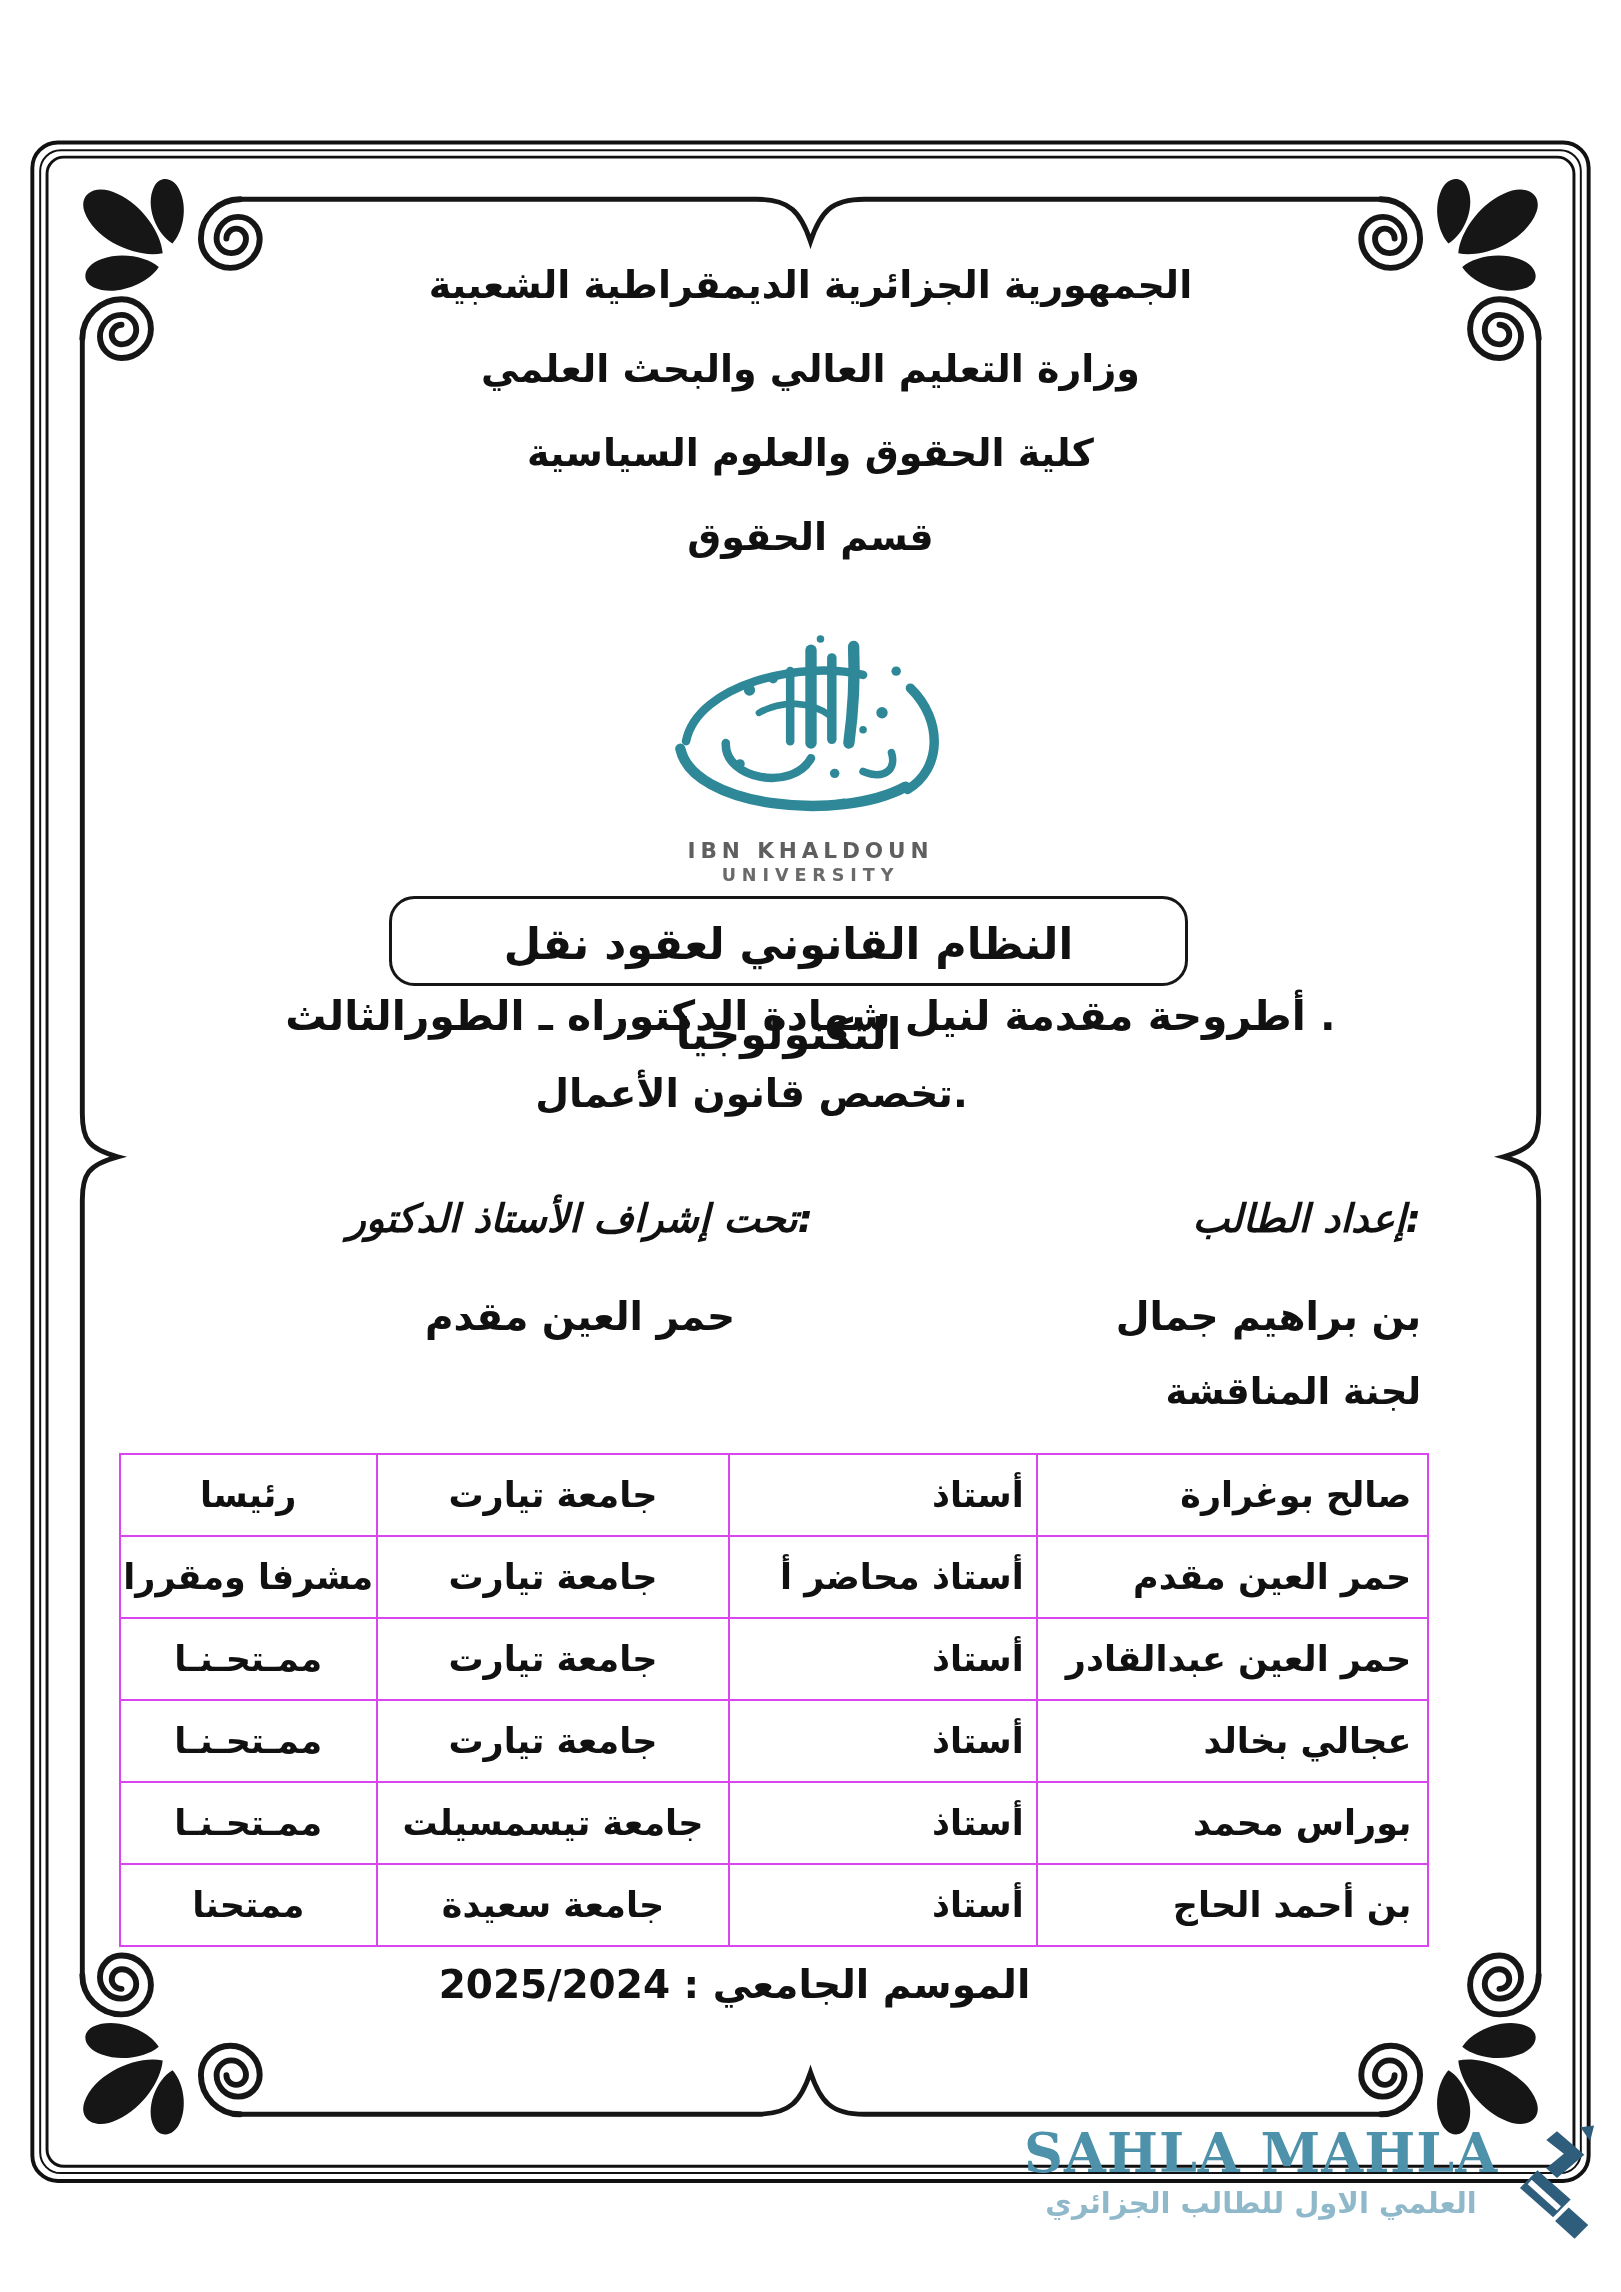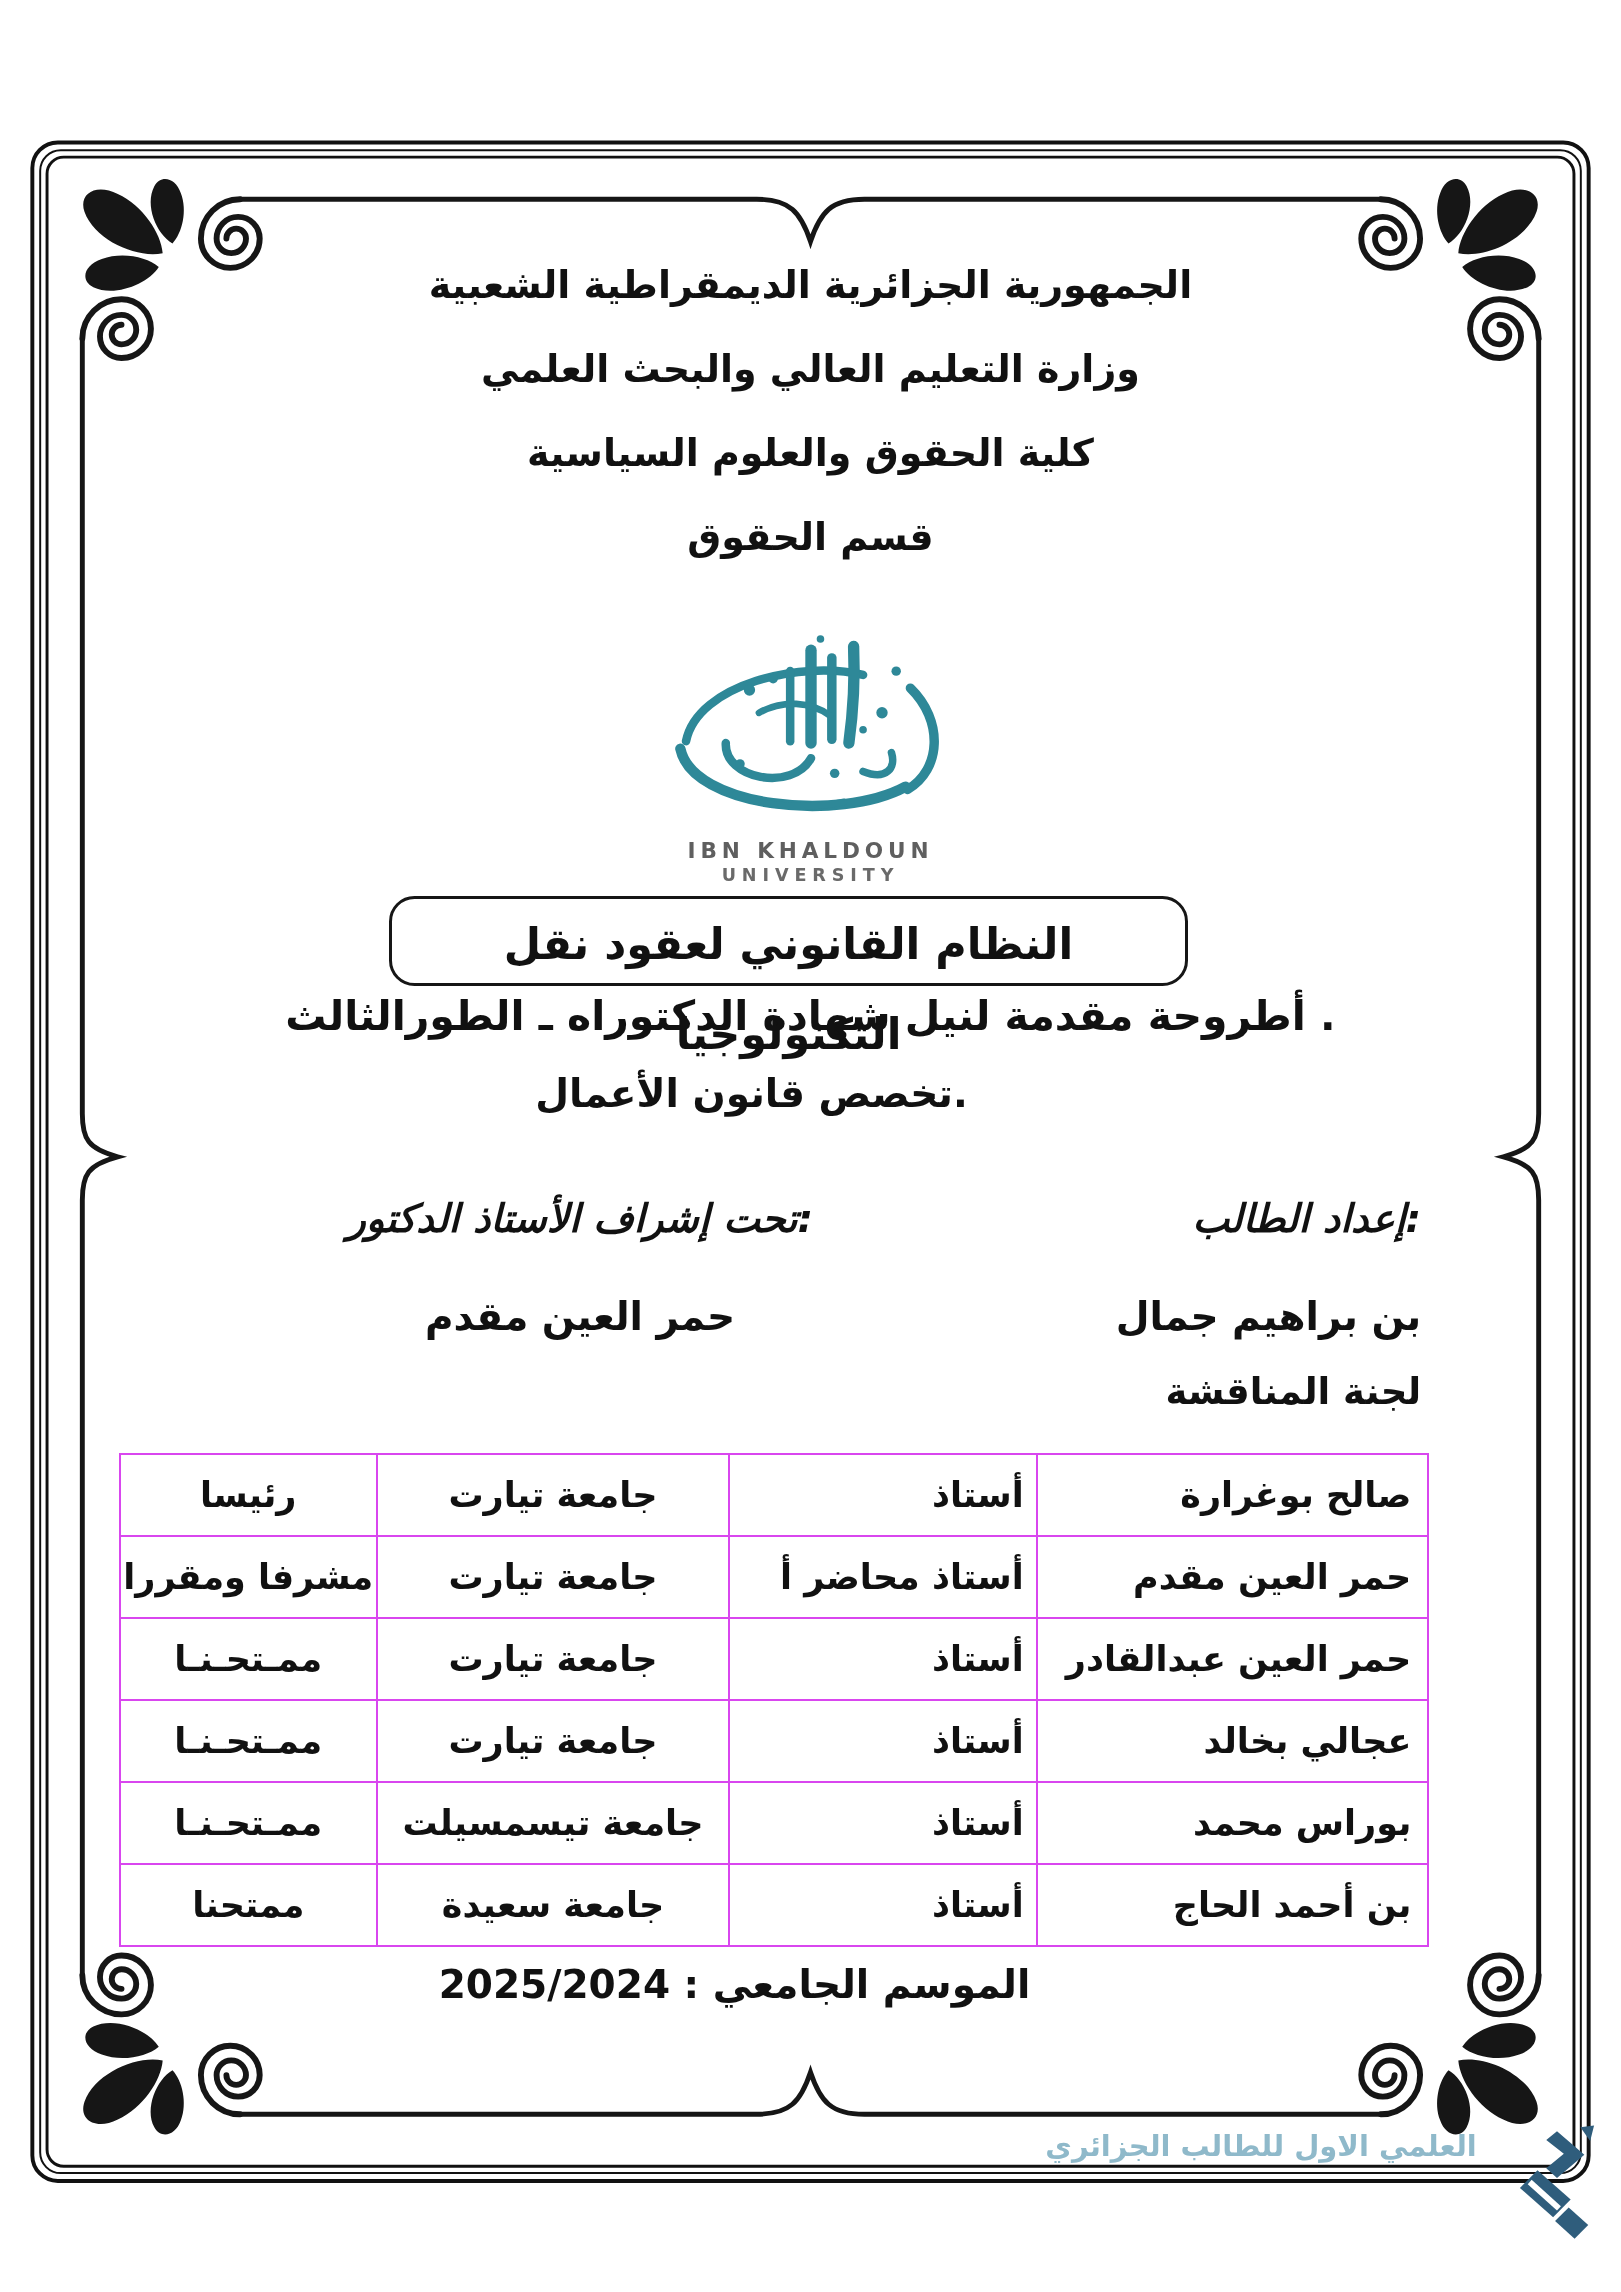--- a/index.html
+++ b/index.html
@@ -195,20 +195,21 @@
           <td class="c-univ">جامعة سعيدة</td>
           <td class="c-role">ممتحنا</td>
         </tr>
       </tbody>
     </table>
 
     <div class="year-line">الموسم الجامعي : 2025/2024</div>
 
     <div class="watermark">
       <div class="wm-text">
+        <div class="wm-title">SAHLA MAHLA</div>
         <div class="wm-sub">العلمي الاول للطالب الجزائري</div>
       </div>
       <svg class="wm-mark" width="82" height="116" viewBox="0 0 84 118">
         <g fill="var(--wm-mark,#2f5d7c)">
           <path d="M42 6 L70 30 42 54 31 44 49 29 31 15 Z"></path>
           <path d="M22 46 L56 76 38 94 4 64 Z"></path>
           <path d="M54 84 L74 102 60 116 40 98 Z"></path>
           <path d="M66 2 L80 0 76 16 Z"></path>
         </g>
         <path d="M14 58 L44 85" stroke="#ffffff" stroke-width="6" fill="none"></path>

